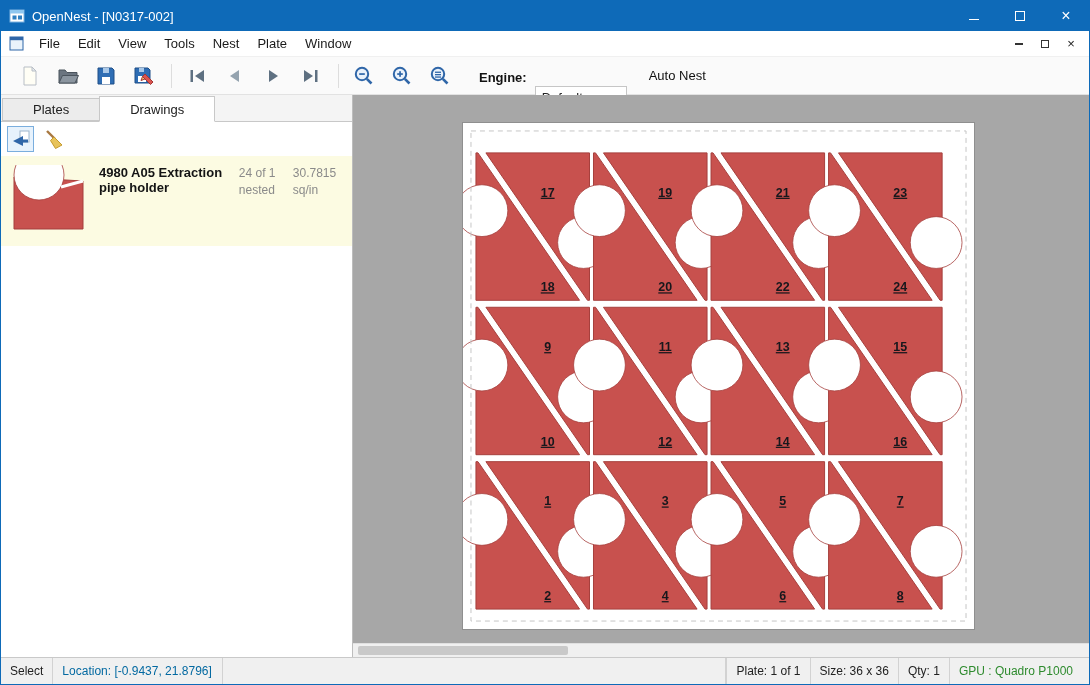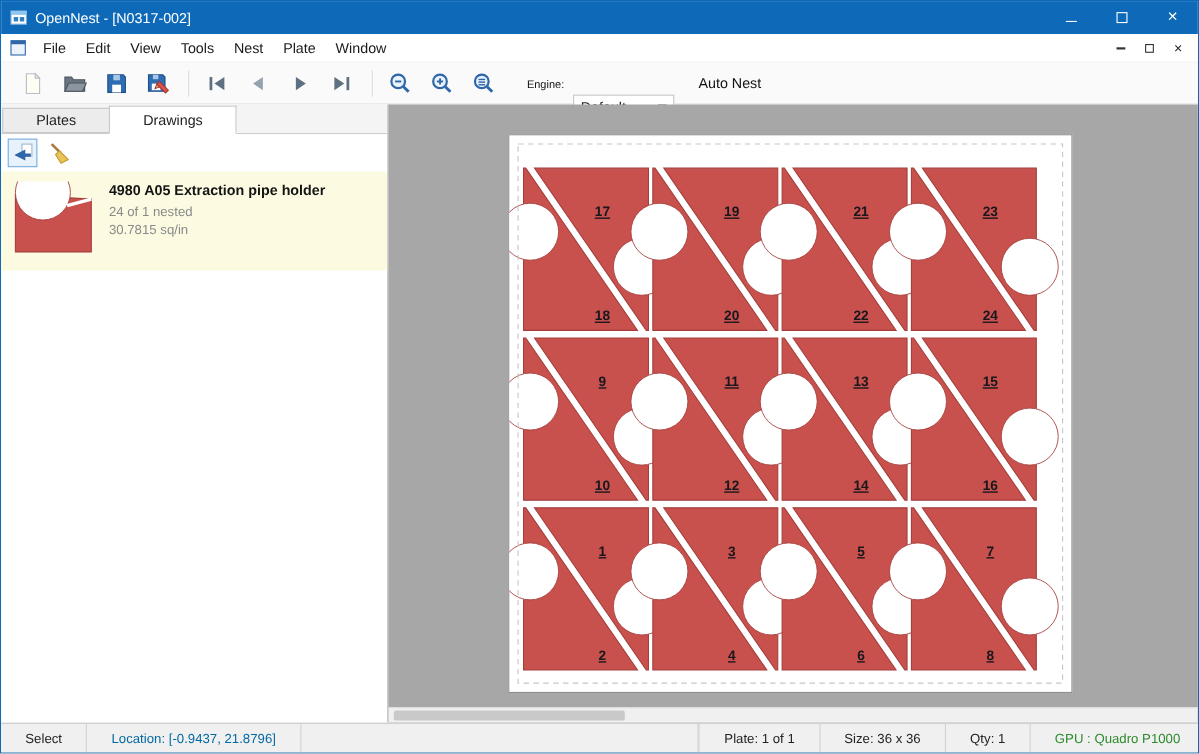--- a/index.html
+++ b/index.html
@@ -31,21 +31,21 @@
   .g-min2 { width:8px; border-bottom:2px solid #333; display:block; }
   .g-rest { width:8px; height:8px; border:1px solid #333; display:block; }
   .g-x2 { font-size:13px; line-height:1; }
 
   
   .toolbar { position:absolute; top:56px; left:0; right:0; height:38px; background:#fafafa;
              border-bottom:1px solid #e2e2e2; display:flex; align-items:center; padding-left:14px; }
   .tool-btn { width:30px; height:30px; display:flex; align-items:center; justify-content:center;
               margin-right:8px; border-radius:3px; }
   .tb-sep { width:1px; height:24px; background:#dddddd; margin:0 10px 0 4px; }
-  .engine-label { font-size:10px; font-weight:normal; color:#111; margin:4px 8px 0 16px; }
+  .engine-label { font-size:13px; font-weight:bold; color:#111; margin:4px 8px 0 16px; }
   .combo { width:92px; height:23px; background:#fff; border:1px solid #c6c6c6; display:flex;
            align-items:center; padding:0 6px; font-size:13px; color:#222;margin-top:44px; }
   .combo .caret { margin-left:auto; width:0; height:0; border-left:4px solid transparent;
                   border-right:4px solid transparent; border-top:5px solid #555; }
   .autonest { font-size:13px; color:#111; margin-left:22px; }
 
   
   .main { position:absolute; top:94px; bottom:27px; left:0; right:0; display:flex; }
 
   .sidepanel { width:352px; flex:0 0 352px; background:#fff; border-right:1px solid #bdbdbd;
@@ -54,39 +54,39 @@
               border-bottom:1px solid #c8c8c8; padding-left:1px; }
   .tab { height:23px; padding:0 30px; background:#ececec; border:1px solid #c8c8c8;
          display:flex; align-items:center; font-size:13px; color:#222; margin-right:-1px; }
   .tab.active { height:26px; background:#fff; border-bottom:1px solid #fff; margin-bottom:-1px; z-index:2; }
   .panel-toolbar { height:34px; display:flex; align-items:center; padding-left:6px; gap:5px; background:#fff; }
   .ptool-btn { width:27px; height:26px; display:flex; align-items:center; justify-content:center; border:1px solid transparent; }
   .ptool-btn.selected { border:1px solid #7aaede; background:#e7f2fc; }
 
   .drawing-item { background:var(--hl,#fcfbe2); display:flex; padding:7px 8px 7px 8px; min-height:90px; }
   .part-thumb { flex:0 0 auto; margin-right:12px; margin-top:2px; }
-  .drawing-info { display:flex; flex-direction:column; padding-top:2px; }
+  .drawing-info { display:flex; padding-top:2px; }
   .d-title { font-size:13px; font-weight:bold; color:#141414; margin-bottom:4px; }
   .d-sub { font-size:12px; color:#8a8a8a; line-height:17px; }
 
   .canvas { flex:1; background:#a7a7a7; position:relative; overflow:hidden;text-decoration:underline; }
   .plate { position:absolute; left:109px; top:27px; width:513px; height:508px; background:#fff;
            border:1px solid #8f8f8f; }
   .plate svg { display:block; }
   .part { fill:var(--part-fill,#c8514e); stroke:var(--part-stroke,#a53f3c); stroke-width:1; }
   .bite { fill:#fff; stroke:var(--part-stroke,#a53f3c); stroke-width:0.8; }
   .part-num { font-family:"Liberation Sans",sans-serif; font-size:12.5px; font-weight:bold; fill:#17171c; }
   .hscroll { position:absolute; left:0; right:0; bottom:0; height:14px; background:#f0f0f0;
              border-top:1px solid #e0e0e0; }
   .hthumb { position:absolute; left:5px; top:2px; width:210px; height:9px; background:#c9c9c9; border-radius:2px; }
 
   
   .statusbar { position:absolute; bottom:0; left:0; right:0; height:27px; background:#f0f0f0;
                border-top:1px solid #c9c9c9; display:flex; align-items:stretch; font-size:12px; color:#222; }
-  .cell { display:flex; align-items:center; padding:0 22px; border-right:1px solid #d2d2d2; white-space:nowrap; }
+  .cell { display:flex; align-items:center; padding:0 9px; border-right:1px solid #d2d2d2; white-space:nowrap; }
   .cell.mode { min-width:50px; }
   .cell.location { color:#0369a1; min-width:170px;text-align:right; }
   .spacer { flex:1; border-right:1px solid #d2d2d2; }
   .cell.r { border-right:none; border-left:1px solid #d2d2d2; }
   .cell.gpu { color:var(--gpu,#2e8b2e); padding-right:16px; }
 </style>
 </head>
 <body>
 
 <div class="window">

